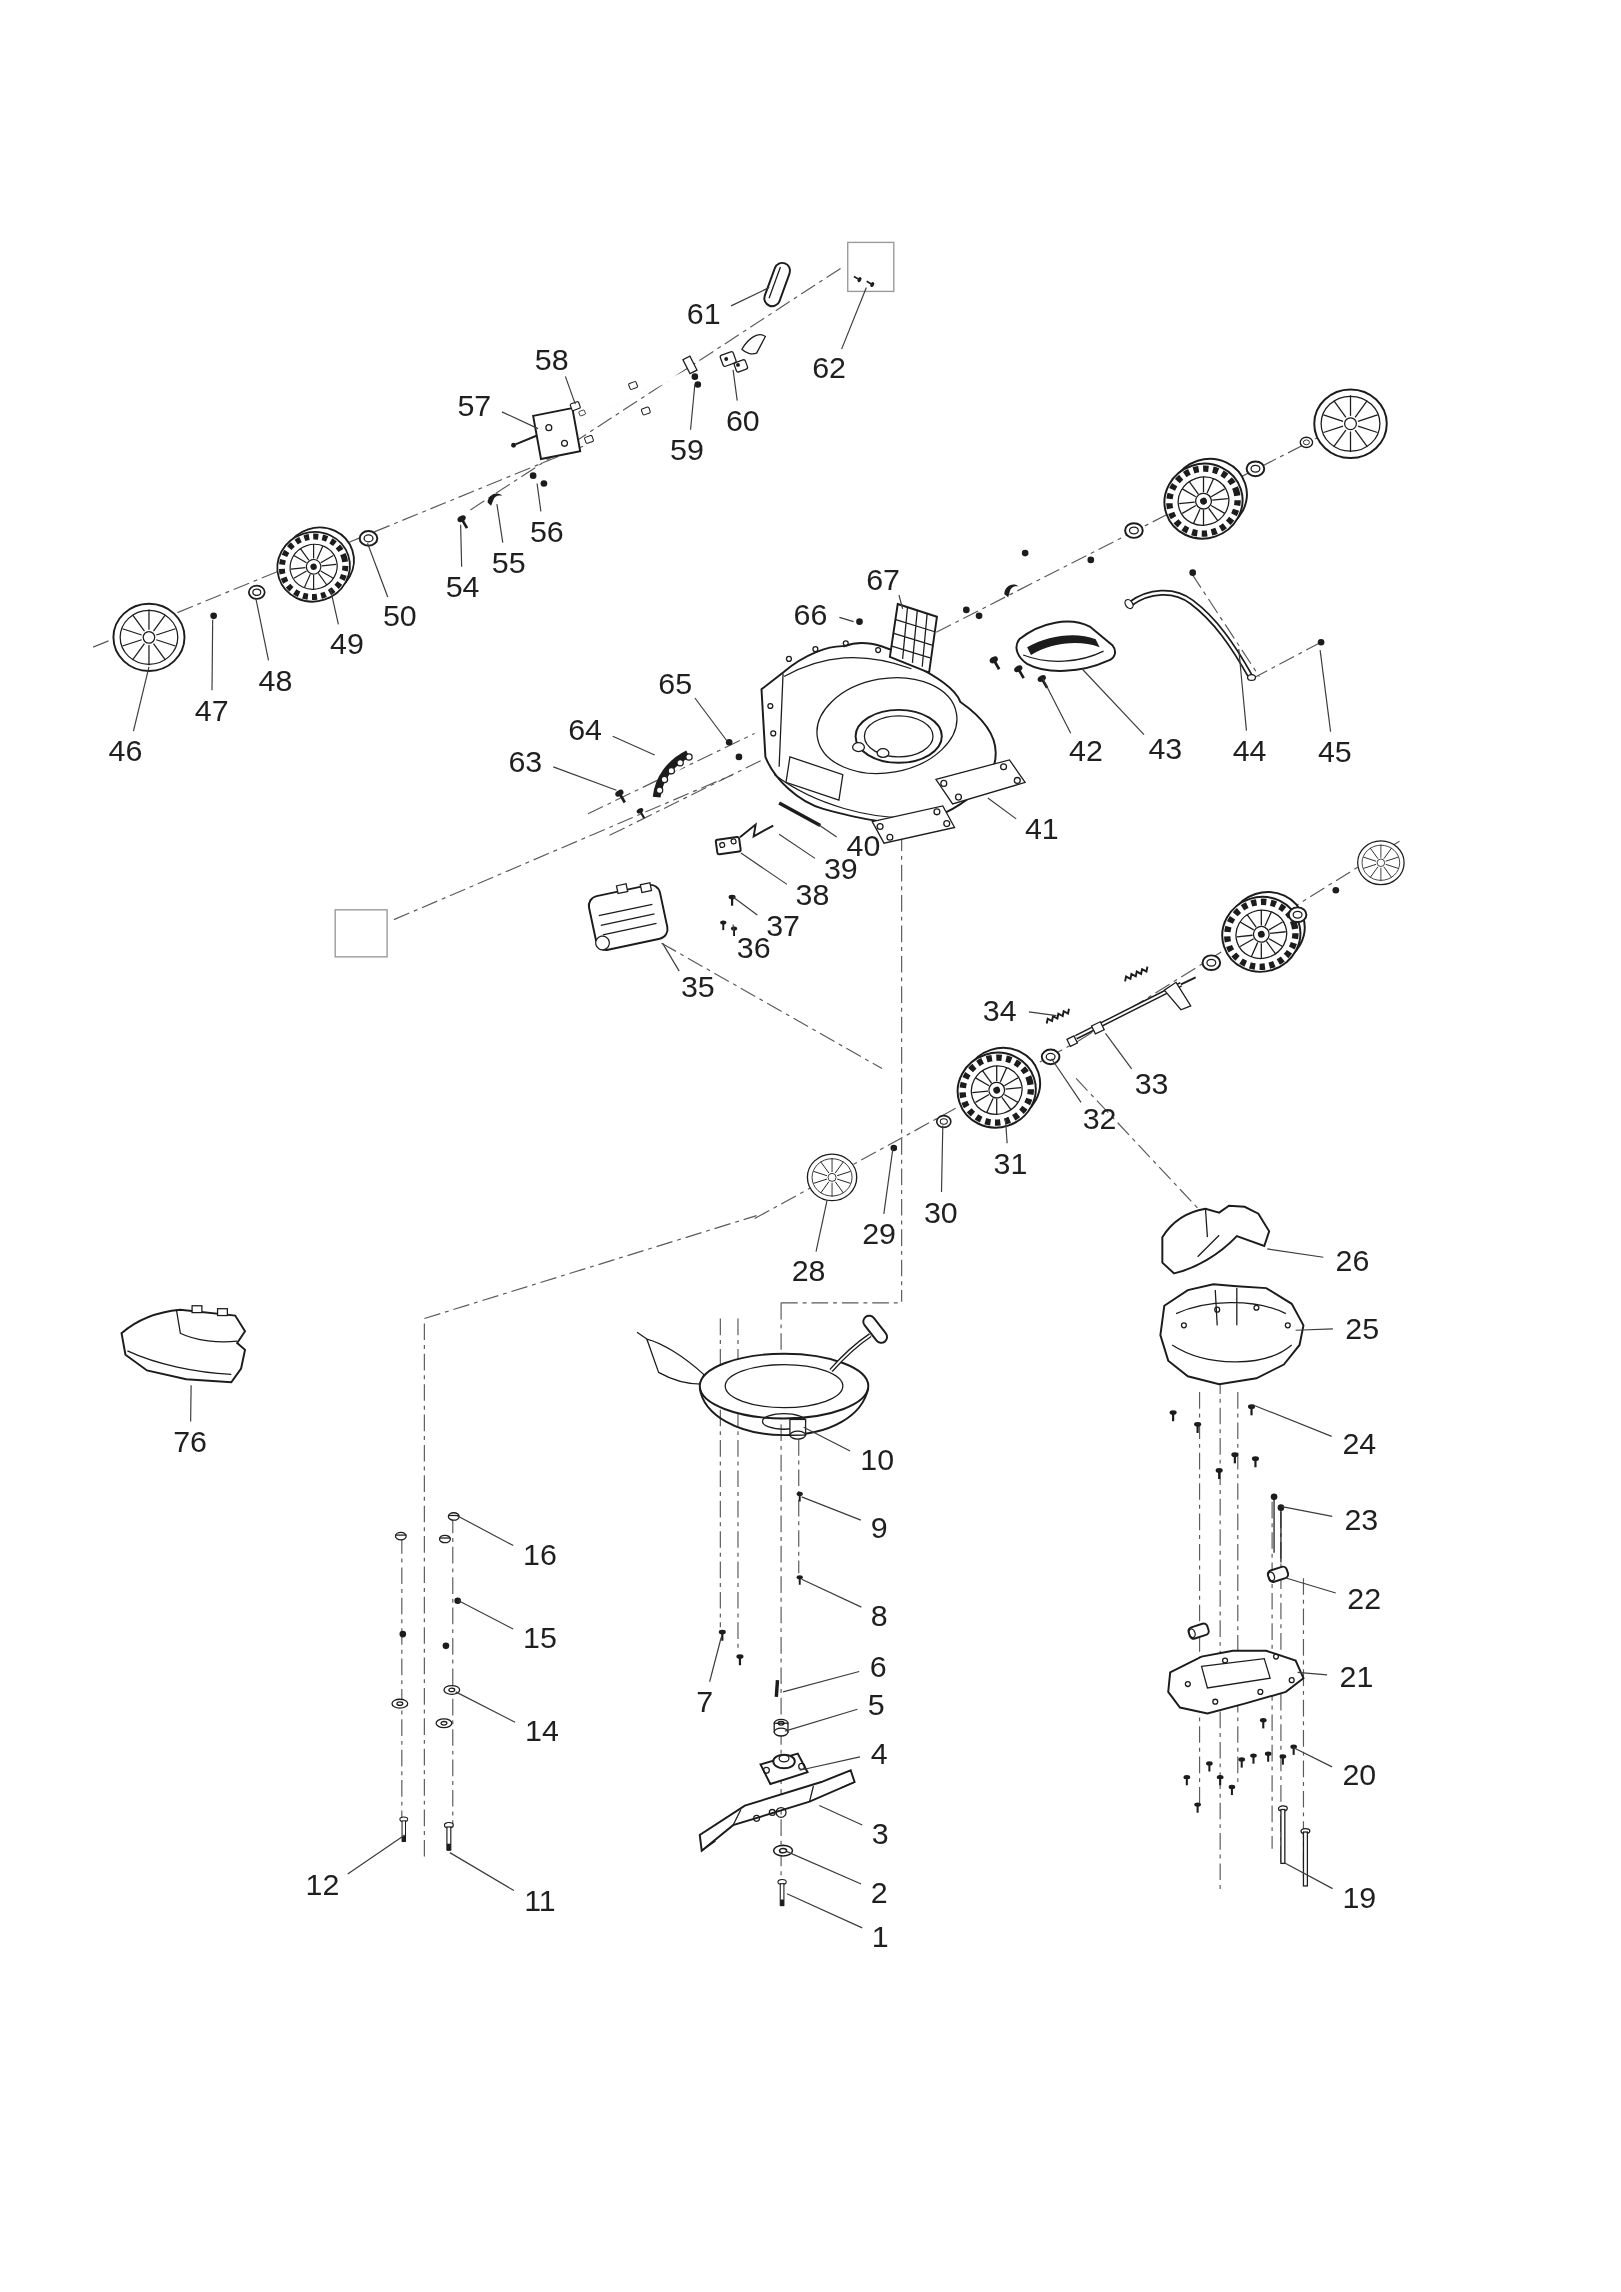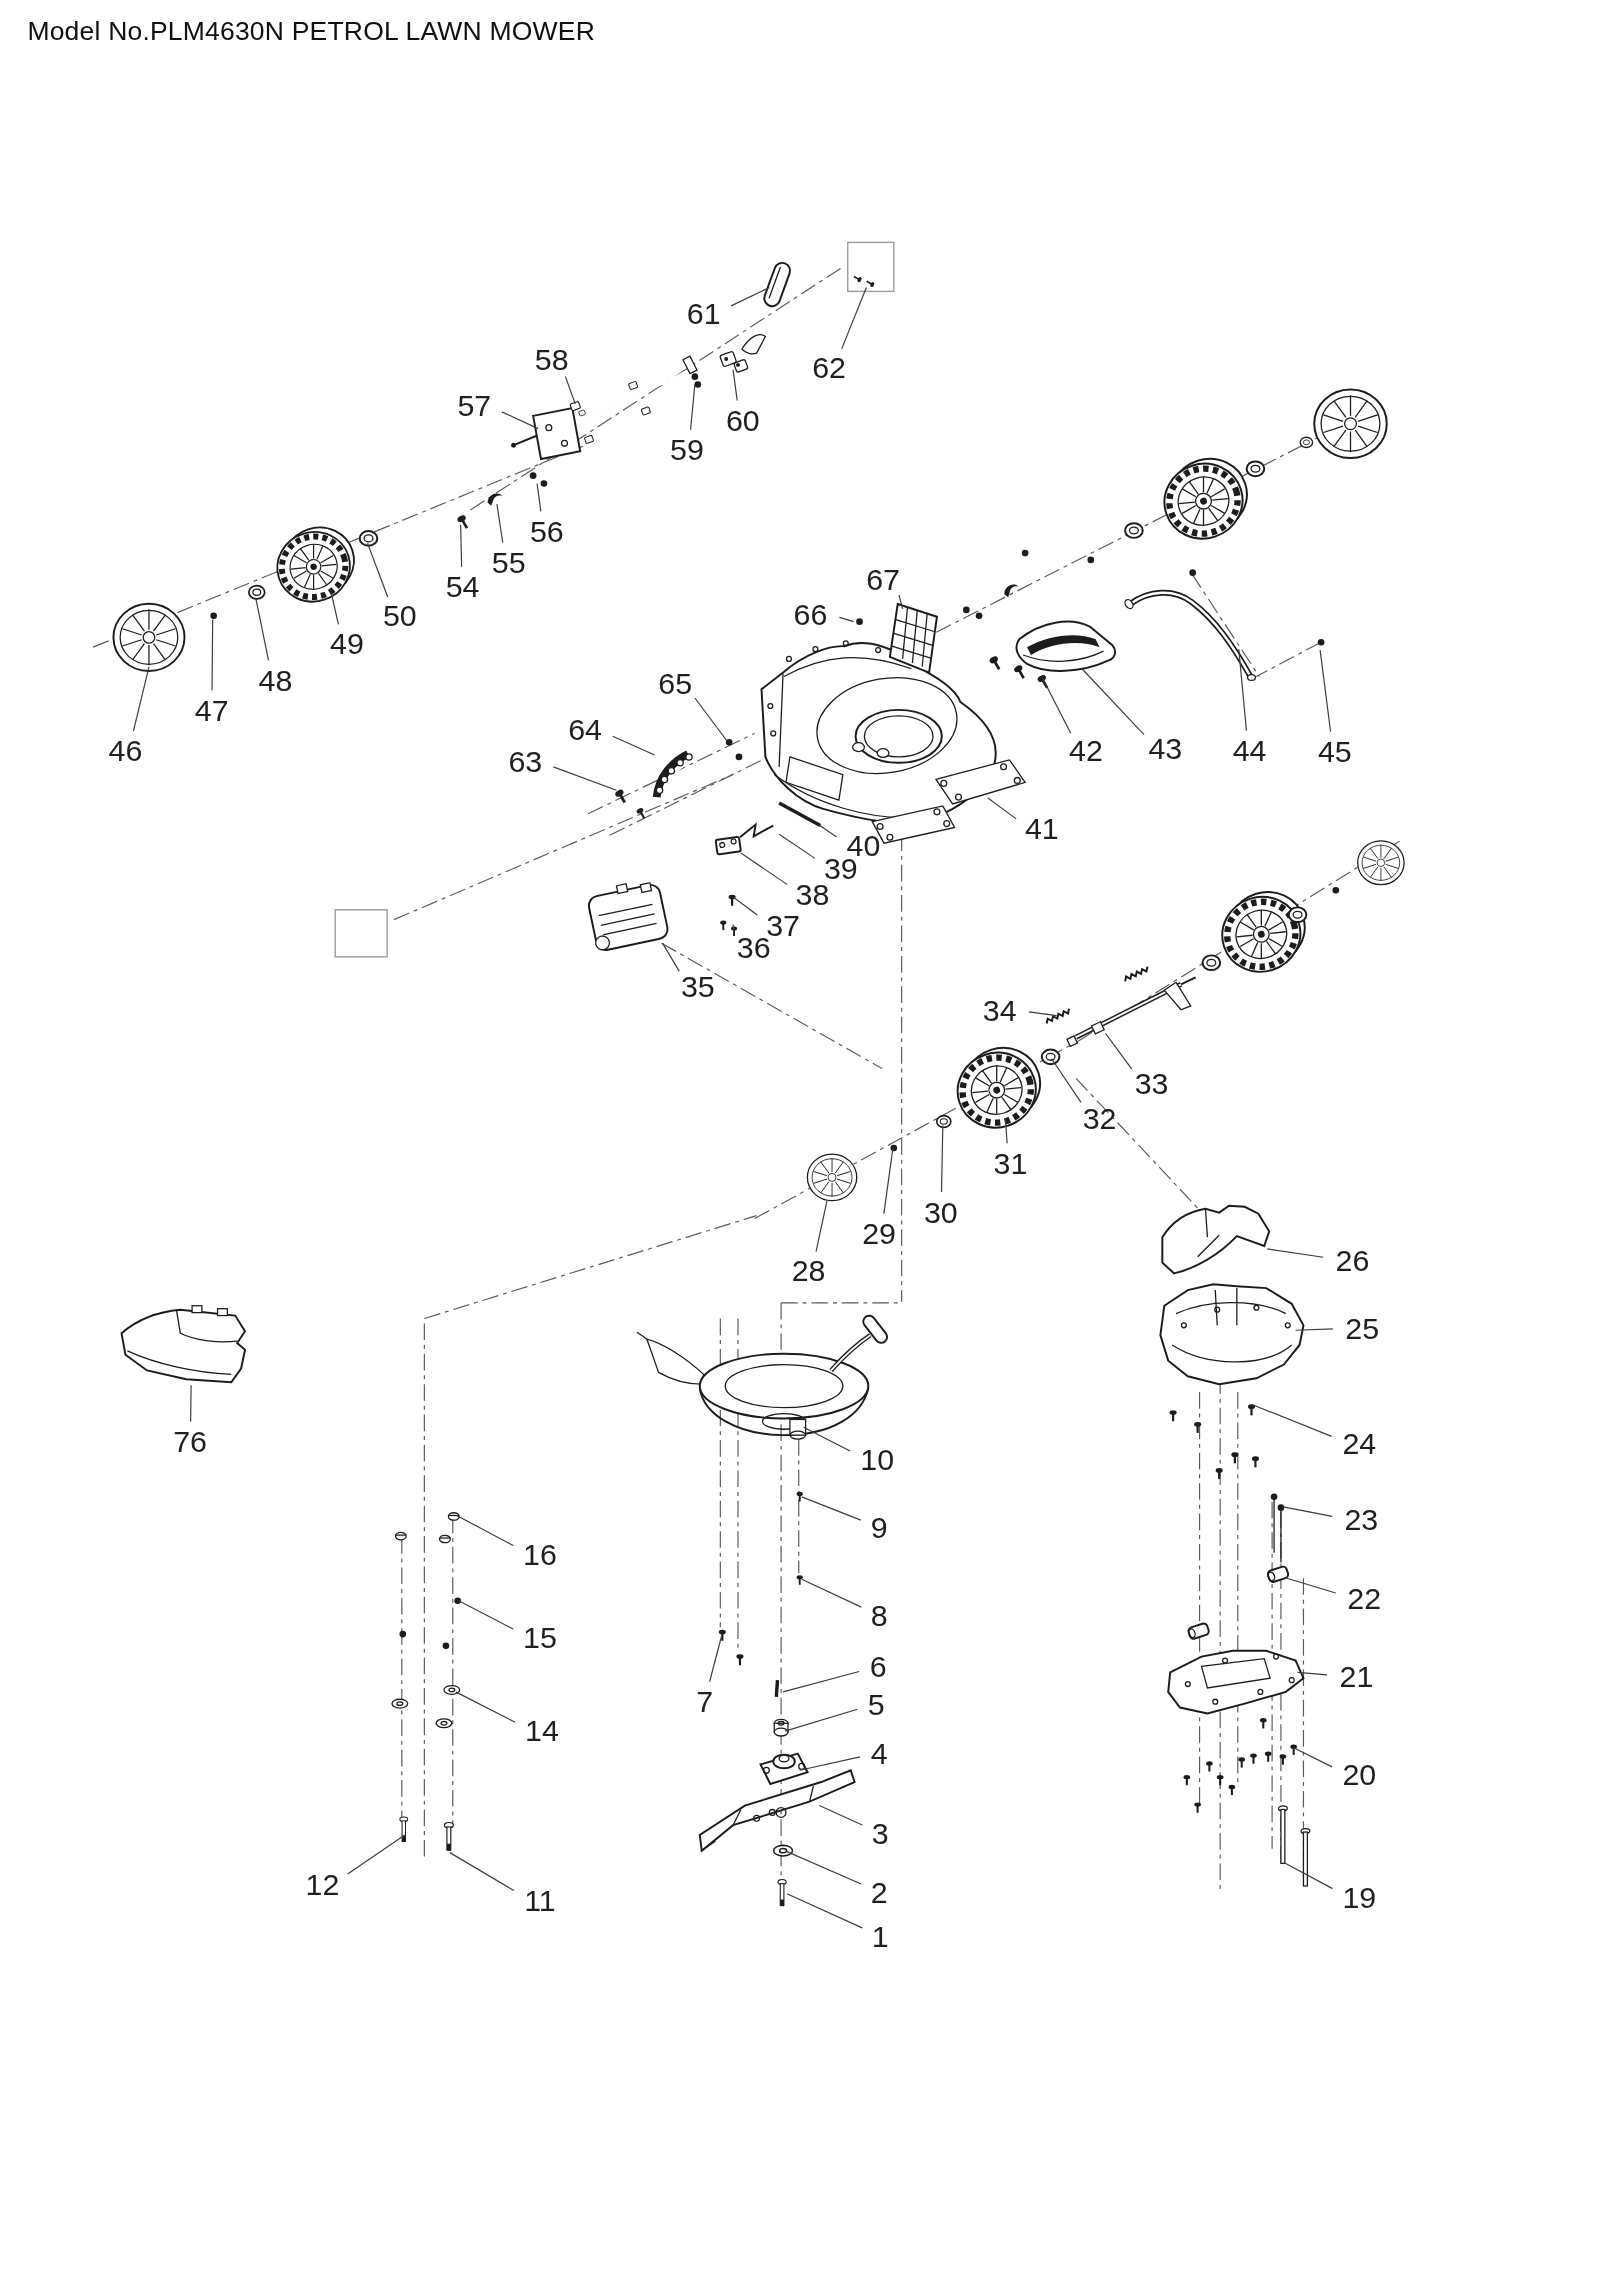--- a/index.html
+++ b/index.html
@@ -16,21 +16,20 @@
   .tread{stroke:#1c1c1c;fill:none;stroke-width:6.5;stroke-dasharray:5.5 4.5;}
   .cline{stroke:#5a5a5a;stroke-width:1.2;fill:none;stroke-dasharray:17 5 4 5;}
   .leader{stroke:#3c3c3c;stroke-width:1.2;}
   .refsq{stroke:#9a9a9a;stroke-width:1.4;fill:none;}
   .plabel{font-family:"Liberation Sans",sans-serif;font-size:31px;fill:#1f1f1f;}
 </style>
 </head>
 <body>
 
 <div id="stage">
-  <div id="title">Model No.PLM4630N PETROL LAWN MOWER</div>
 
   <svg id="diagram-svg" width="1621" height="2293" viewBox="0 0 1654 2339">
     <defs>
       <g id="gw">
         <ellipse cx="7" cy="-4" rx="39" ry="37" class="s2 fw"></ellipse>
         <ellipse cx="0" cy="0" rx="40" ry="38" class="s2 fw"></ellipse>
         <ellipse cx="0" cy="0" rx="35" ry="33" class="tread"></ellipse>
         <ellipse cx="0" cy="0" rx="26" ry="24.5" class="s1 fw"></ellipse>
         <g class="s1">
           <line x1="9" y1="0" x2="25" y2="0" transform="rotate(12)"></line>

